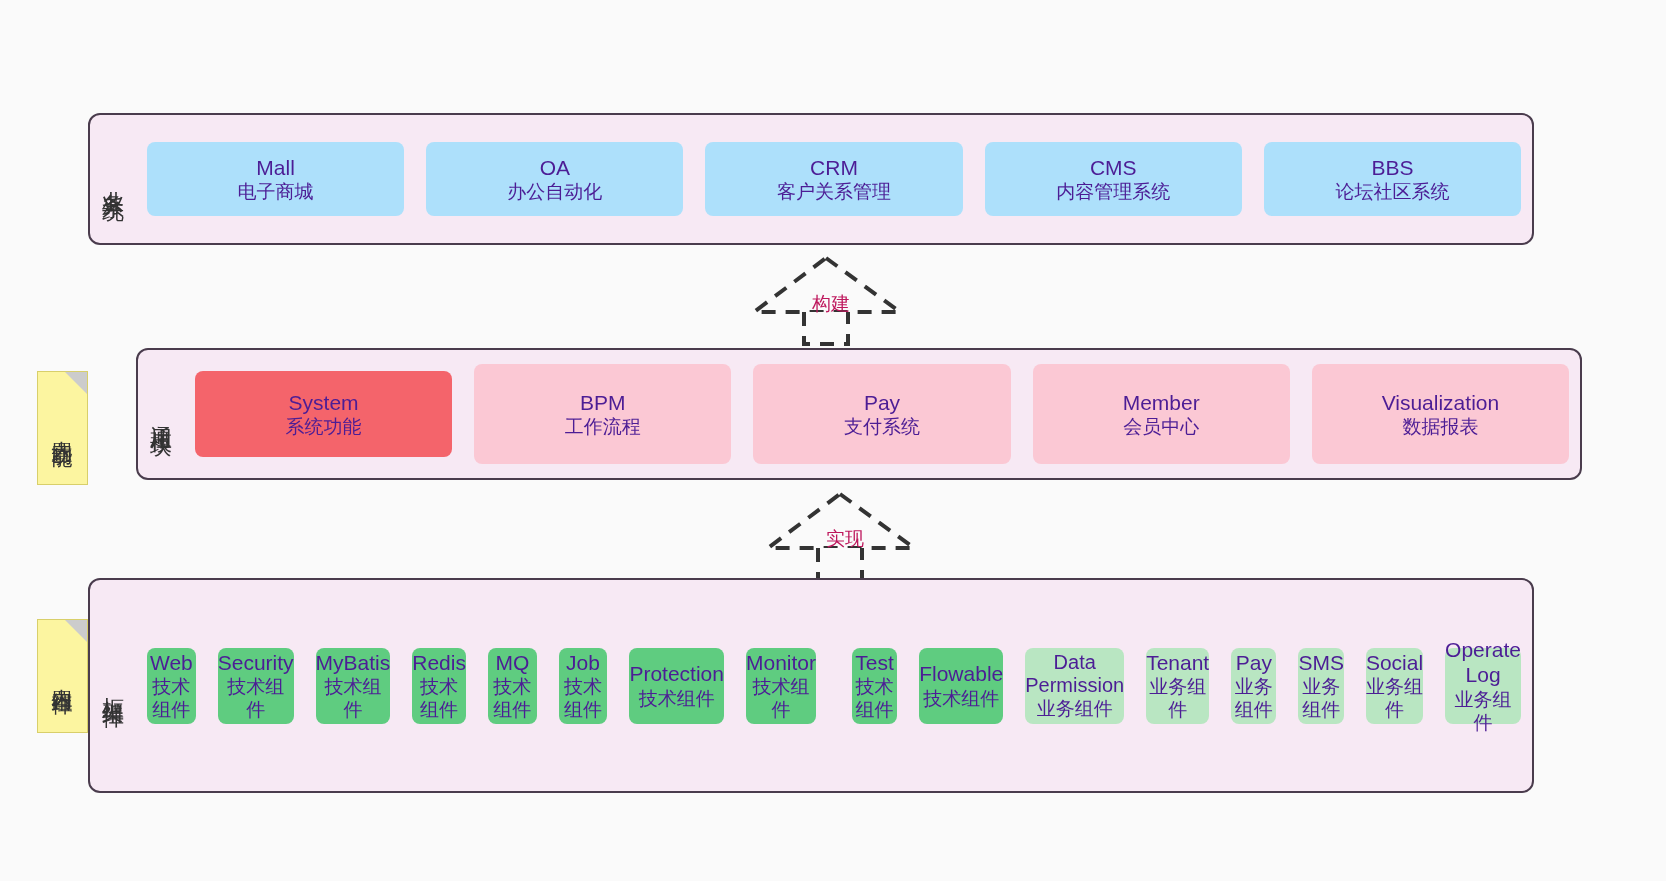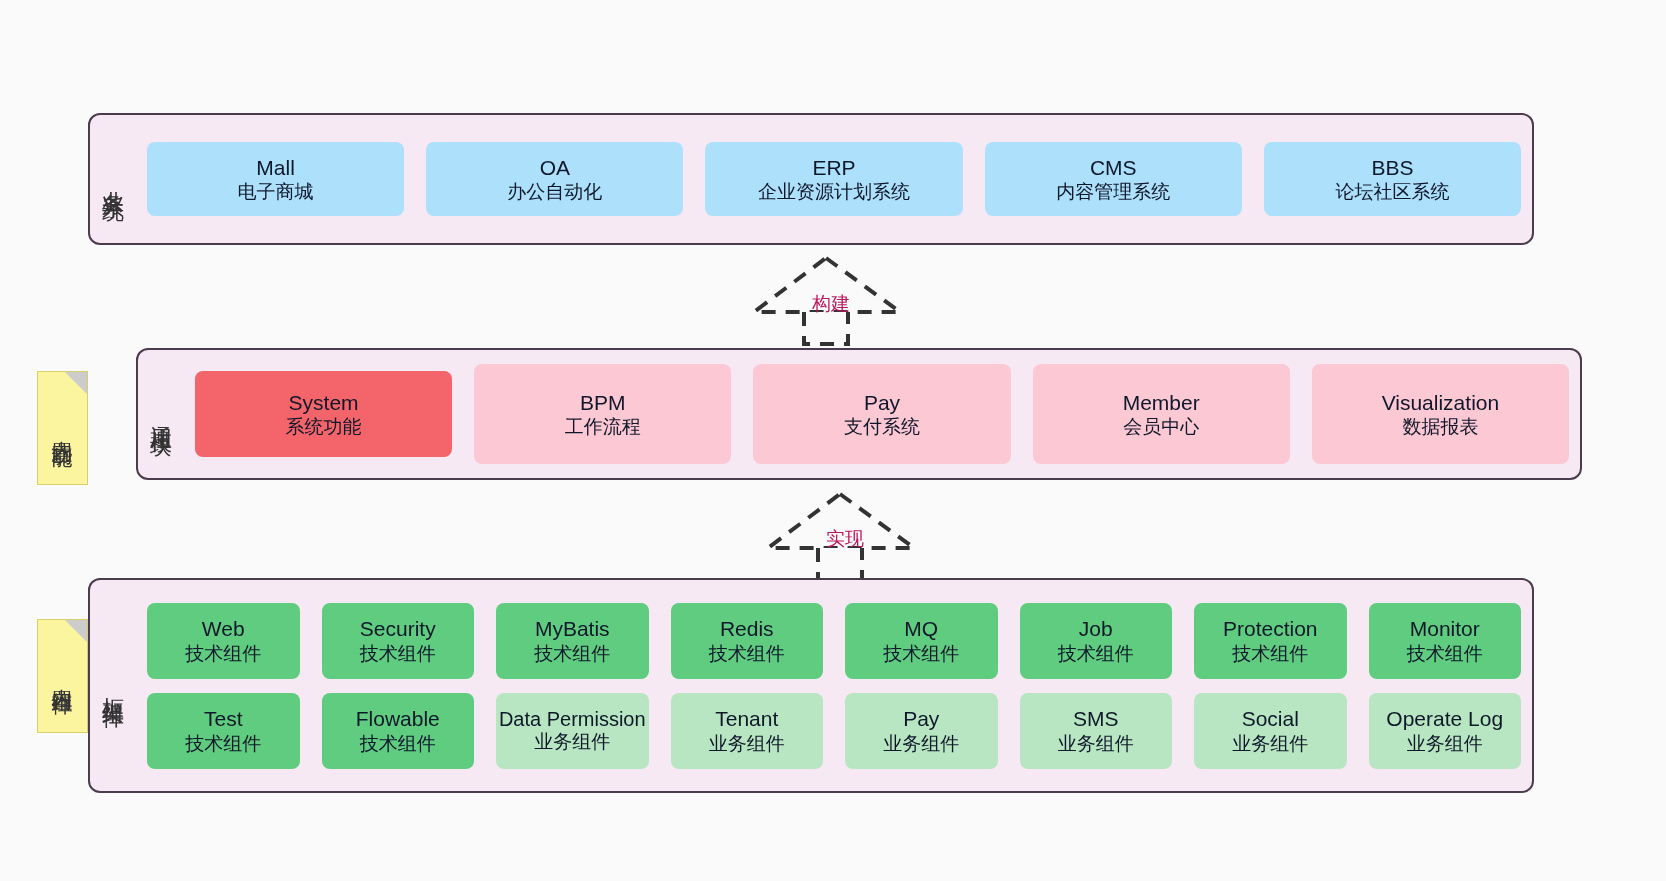--- a/index.html
+++ b/index.html
@@ -42,40 +42,40 @@
     line-height: 1;
     user-select: none;
   }
   .layer-body {
     flex: 1 1 auto;
     display: flex;
     align-items: center;
     gap: 0;
   }
   .layer-body.two-rows {
-    flex-direction: column;
+    flex-direction: row;
     justify-content: center;
     gap: 14px;
   }
   .row {
     display: flex;
     width: 100%;
     align-items: stretch;
   }
 
   
   .card {
     box-sizing: border-box;
     border-radius: 8px;
     display: flex;
     flex-direction: column;
     align-items: center;
     justify-content: center;
     text-align: center;
-    color: #0f172a;
+    color: #4c1d95;
     line-height: 1.22;
     margin: 0 11px;
     flex: 1 1 0;
   }
   .card .t1 { font-size: 21px; }
   .card .t2 { font-size: 19px; }
 
   .card.blue       { background: #ade0fb; height: 74px; }
   .card.red        { background: #f4646b; height: 86px; }
   .card.pink       { background: #fbc8d4; height: 100px; }
@@ -135,22 +135,22 @@
     <div class="layer-body">
       <div class="card blue">
         <span class="t1">Mall</span>
         <span class="t2">电子商城</span>
       </div>
       <div class="card blue">
         <span class="t1">OA</span>
         <span class="t2">办公自动化</span>
       </div>
       <div class="card blue">
-        <span class="t1">ERP</span>
-        <span class="t2">企业资源计划系统</span>
+        <span class="t1">CRM</span>
+        <span class="t2">客户关系管理</span>
       </div>
       <div class="card blue">
         <span class="t1">CMS</span>
         <span class="t2">内容管理系统</span>
       </div>
       <div class="card blue">
         <span class="t1">BBS</span>
         <span class="t2">论坛社区系统</span>
       </div>
     </div>

